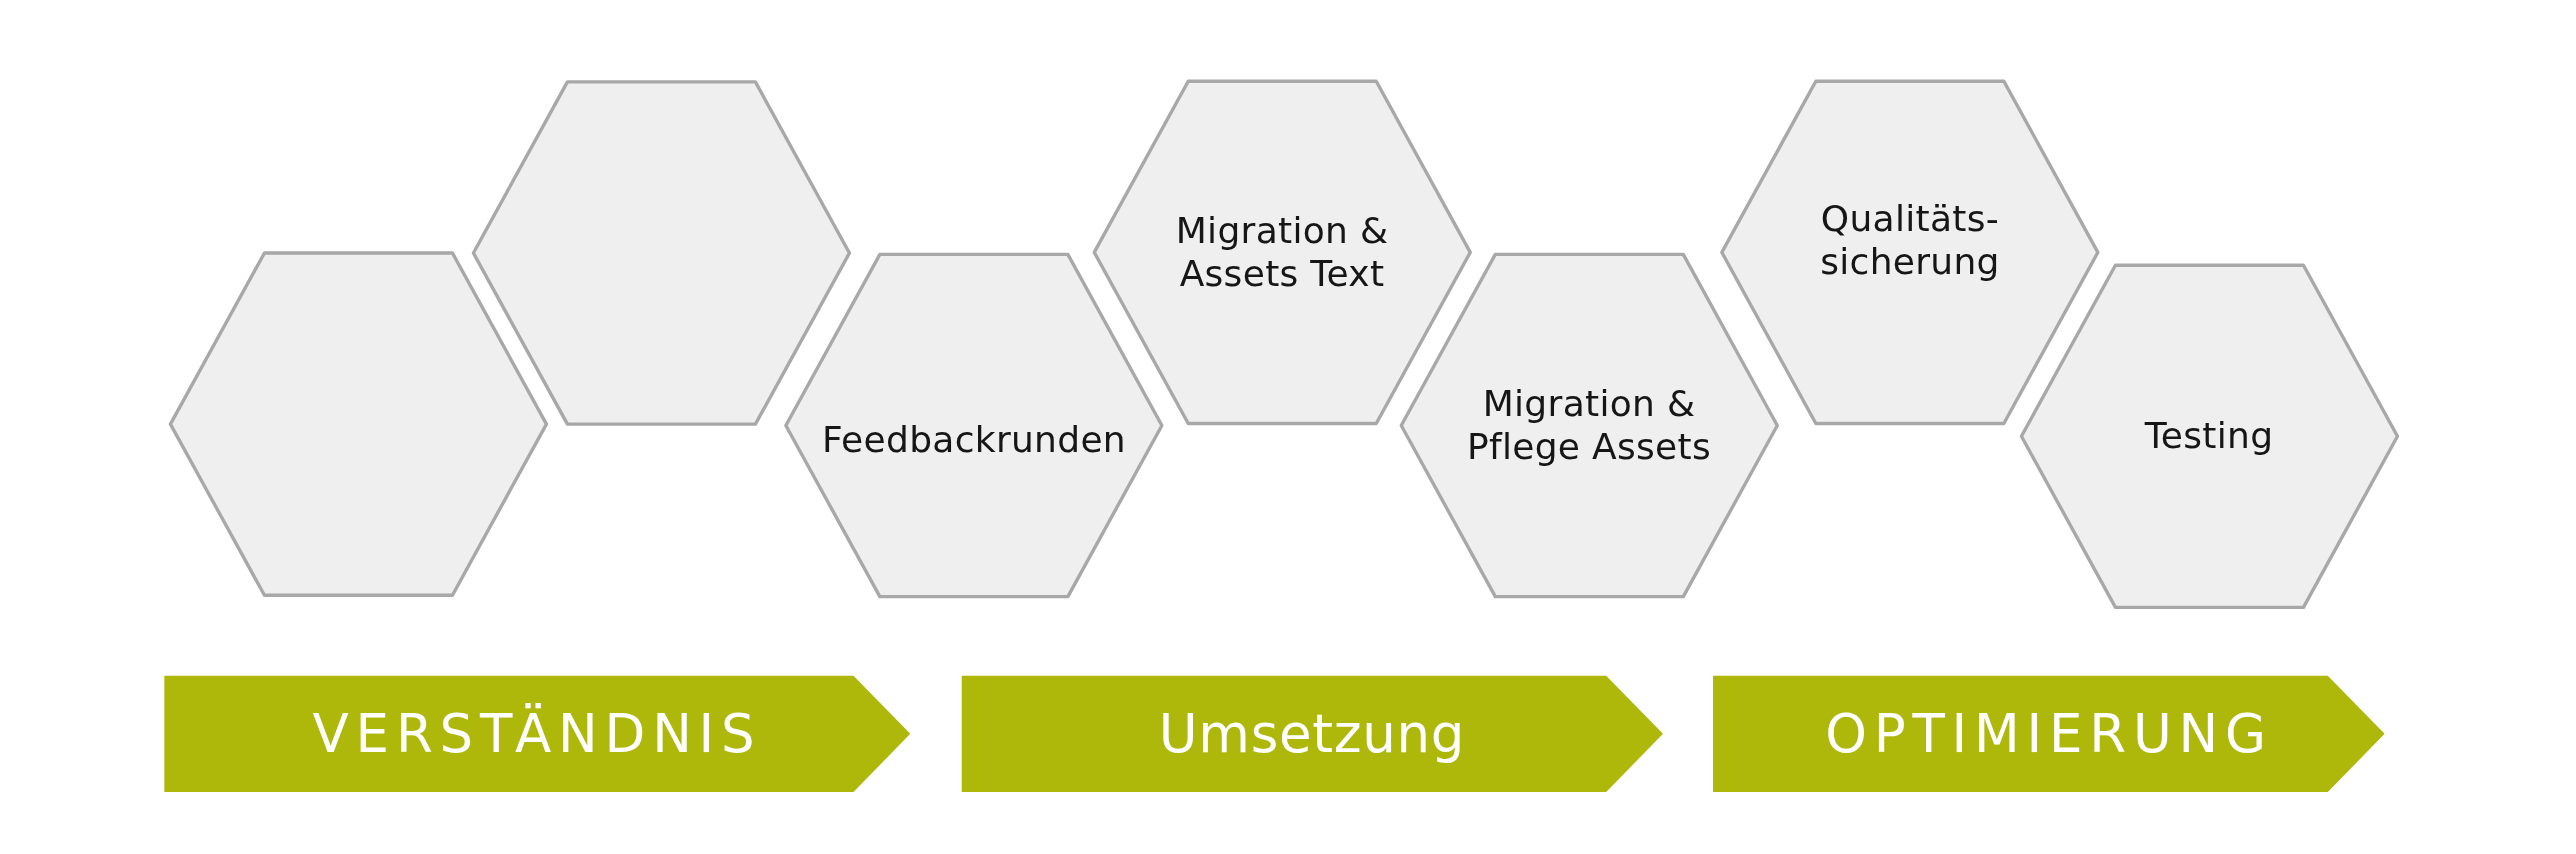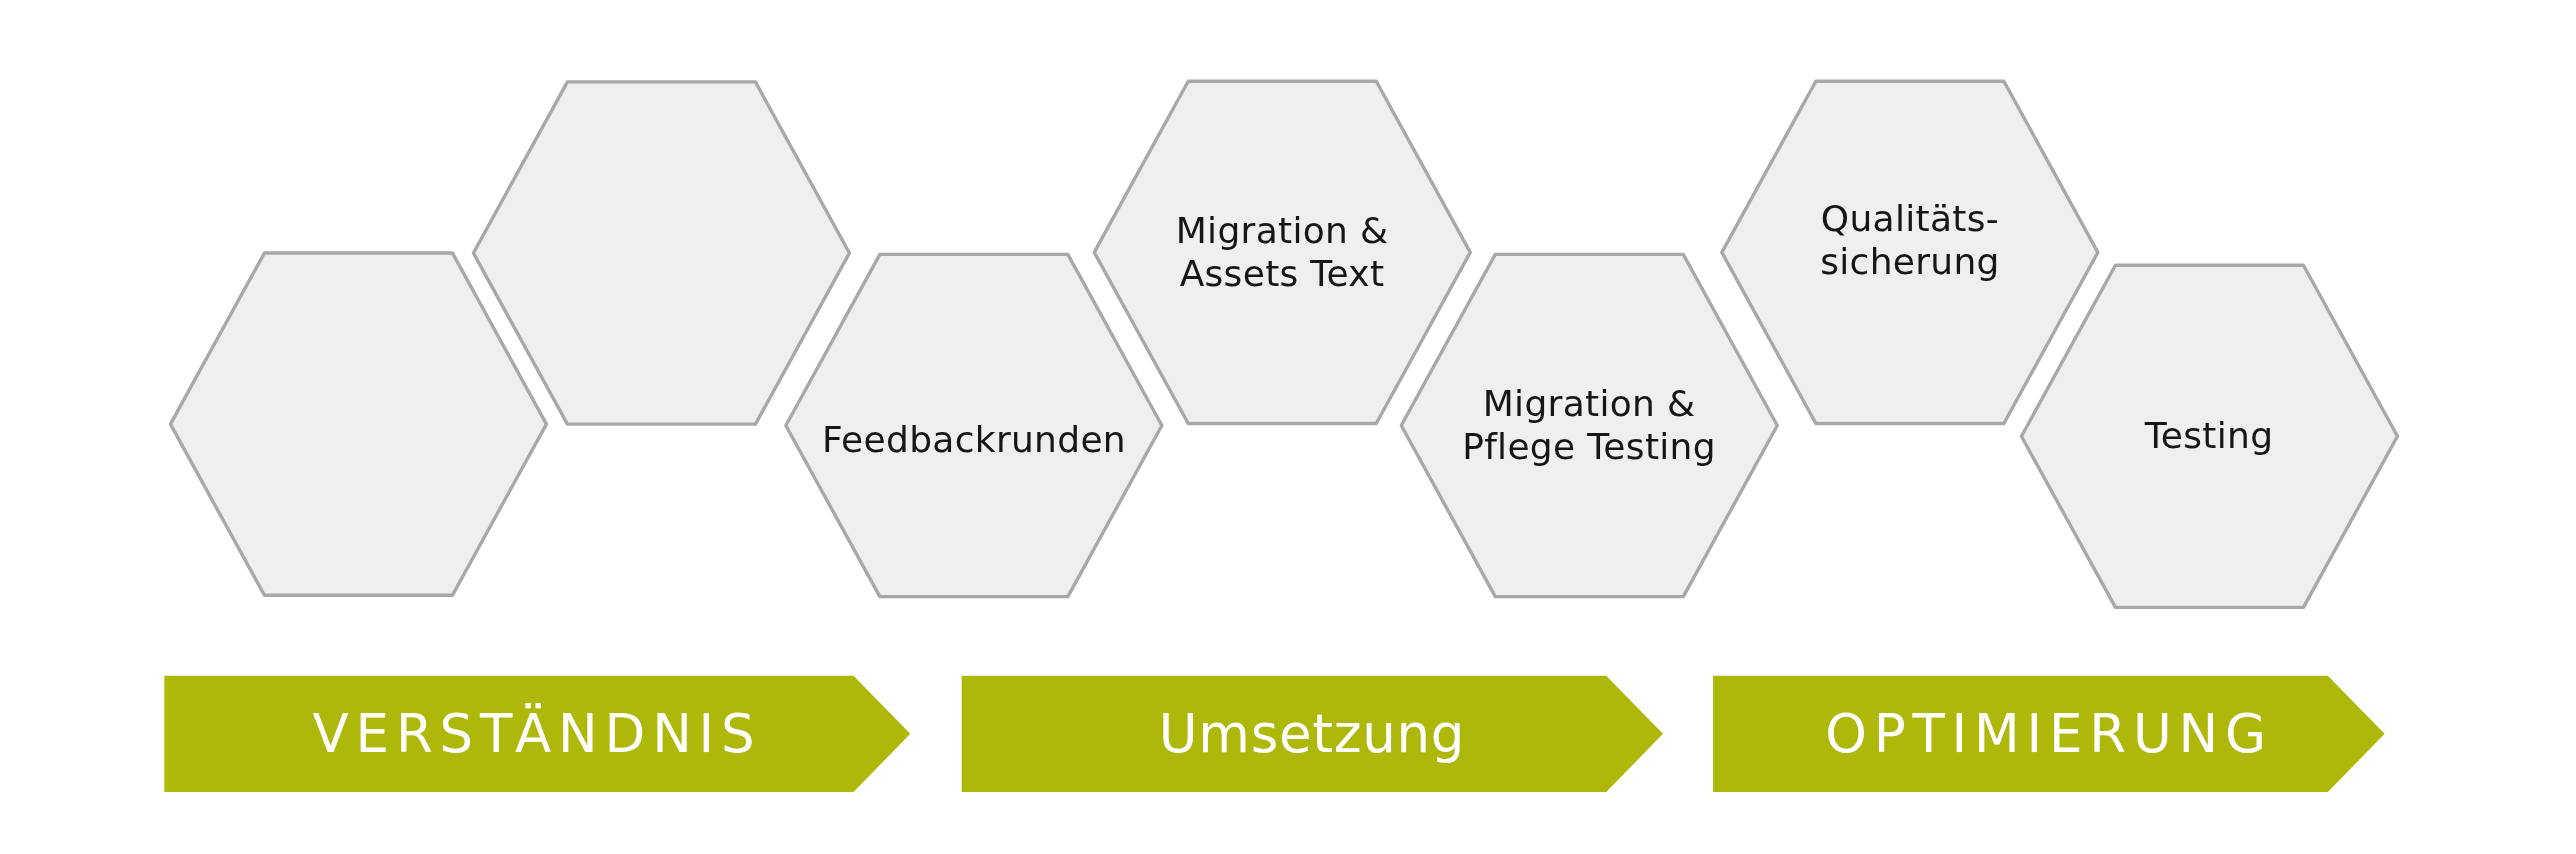--- a/index.html
+++ b/index.html
@@ -89,21 +89,21 @@
     <span class="line"></span>
   </div>
 
   <div class="hex-label" style="left:1282px; top:252px;">
     <span class="line">Migration &amp;</span>
     <span class="line">Assets Text</span>
   </div>
 
   <div class="hex-label" style="left:1589px; top:425px;">
     <span class="line">Migration &amp;</span>
-    <span class="line">Pflege Testing</span>
+    <span class="line">Pflege Assets</span>
   </div>
 
   <div class="hex-label" style="left:1910px; top:240px;">
     <span class="line">Qualitäts-</span>
     <span class="line">sicherung</span>
   </div>
 
   <div class="hex-label" style="left:2209px; top:436px;text-align:center;">
     <span class="line">Testing</span>
     <span class="line"></span>

